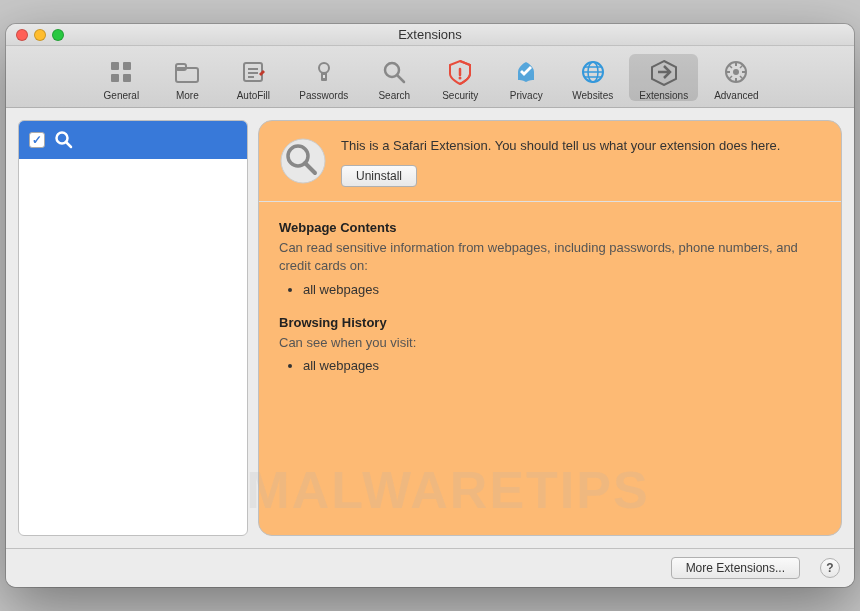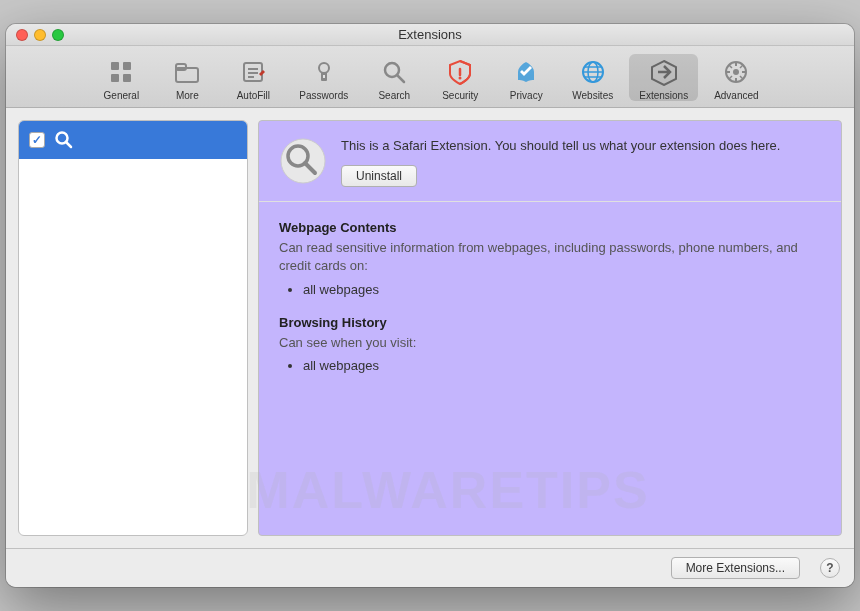--- a/index.html
+++ b/index.html
@@ -134,22 +134,22 @@
     }
     .sidebar-icon {
       width: 22px;
       height: 22px;
       display: flex;
       align-items: center;
       justify-content: center;
     }
     .main-panel {
       flex: 1;
-      background: #c4b5fd;
-      border-radius: 4px;
+      background: #fdba74;
+      border-radius: 14px;
       border: 1px solid #c0c0c0;
       overflow: hidden;
       display: flex;
       flex-direction: column;
     }
     .ext-header {
       padding: 16px 20px 14px 20px;
       border-bottom: 1px solid #e0e0e0;
       display: flex;
       align-items: flex-start;

